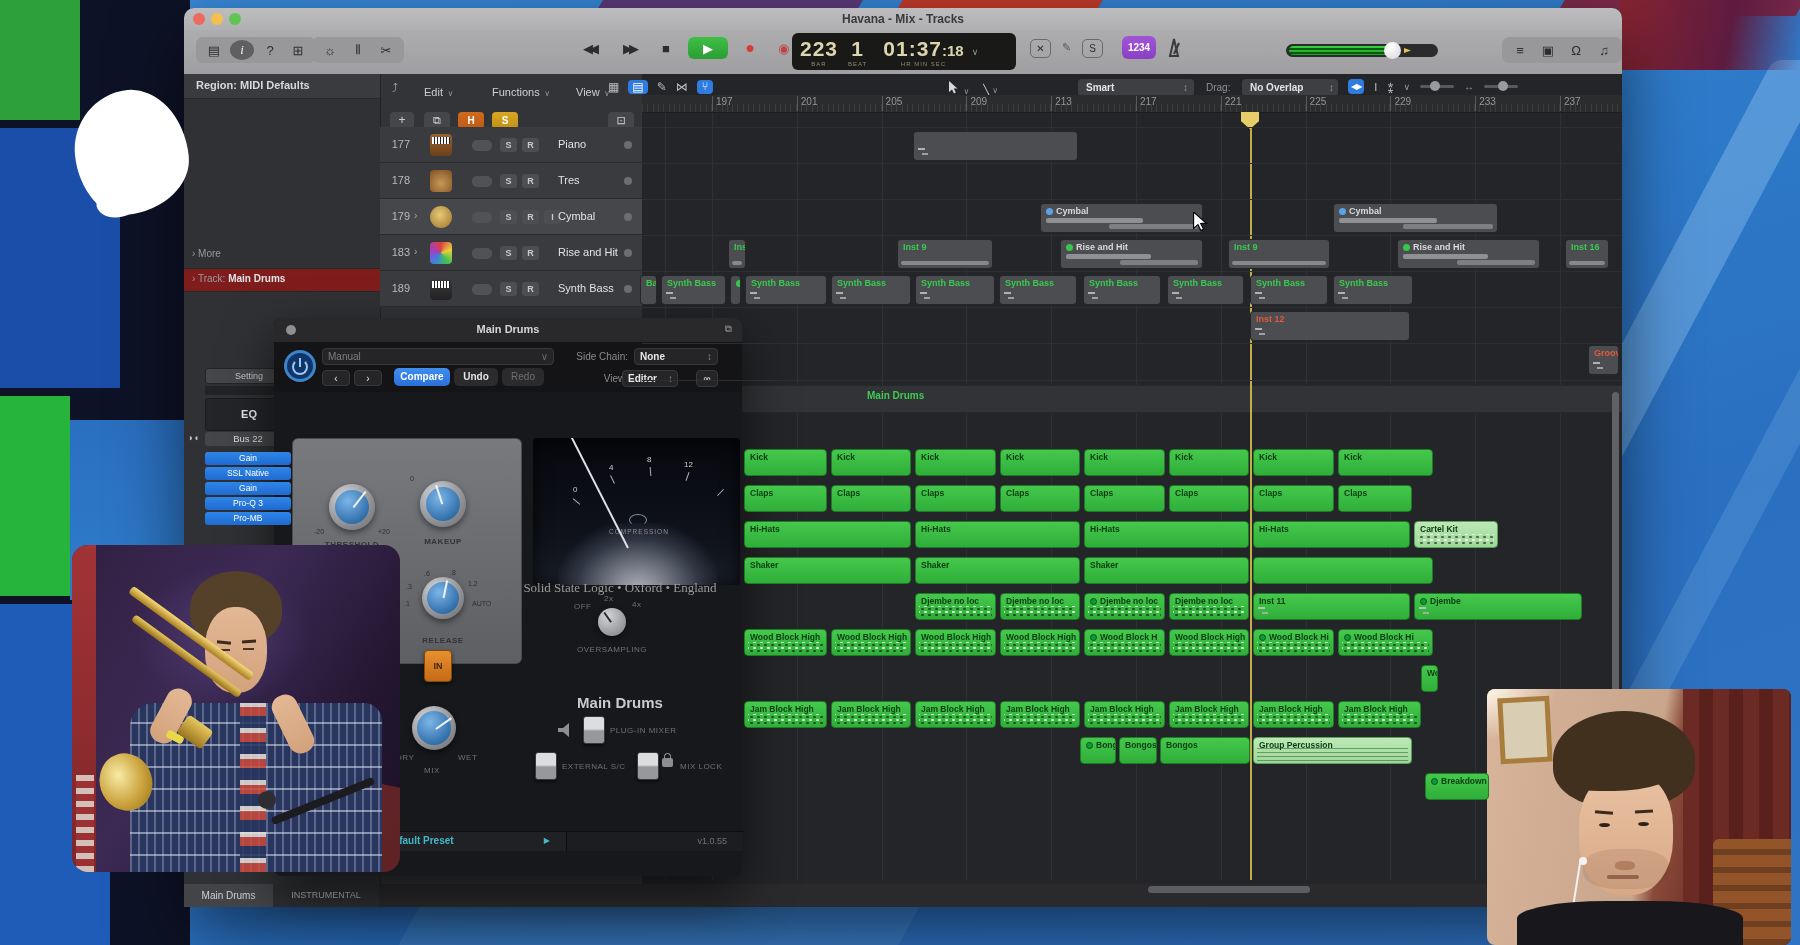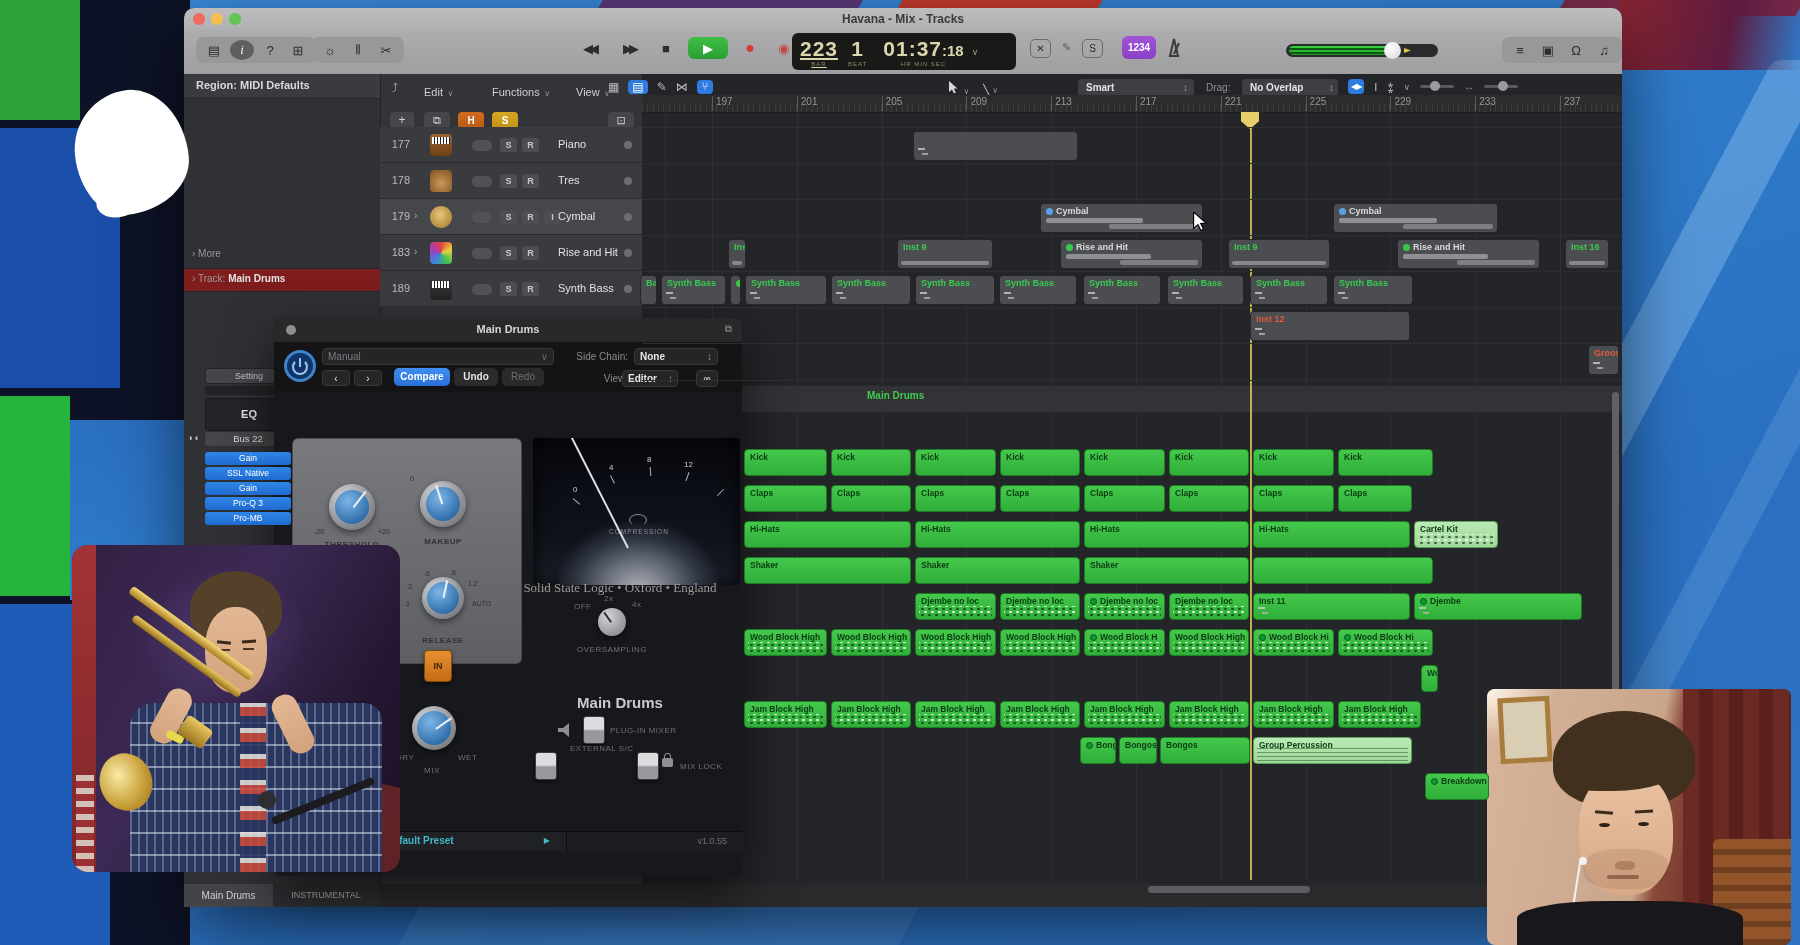--- a/index.html
+++ b/index.html
@@ -173,21 +173,21 @@
     </div>
     <div class="abs tbgroup" style="left:1318px;top:7px;">
       <span class="tbico">≡</span>
       <span class="tbico">▣</span>
       <span class="tbico">Ω</span>
       <span class="tbico">♫</span>
     </div>
   </div>
 
   <div id="lcd" class="abs">
-    <div style="text-align:center;margin-right:10px;text-decoration:underline;">
+    <div style="text-align:center;margin-right:10px;">
       <div class="lcd-big">223</div>
       <div class="lcd-sub">BAR</div>
     </div>
     <div style="text-align:center;margin-right:16px;">
       <div class="lcd-big">1</div>
       <div class="lcd-sub">BEAT</div>
     </div>
     <div style="text-align:center;">
       <div><span class="lcd-big">01:37</span><span style="font-size:15px;font-weight:bold;">:18</span></div>
       <div class="lcd-sub">HR MIN SEC</div>
@@ -598,21 +598,21 @@
   <div class="abs plg-small" style="left:632px;top:600px;">4x</div>
   <div class="abs plg-small" style="left:552px;top:645px;width:120px;text-align:center;">OVERSAMPLING</div>
 
   <div class="abs" style="left:500px;top:694px;width:240px;text-align:center;font-size:15px;font-weight:bold;color:#c9cacc;">Main Drums</div>
   <div class="abs" style="left:556px;top:722px;"><svg width="20" height="16" viewBox="0 0 20 16">
         <path d="M2 6 L7 6 L13 1 L13 15 L7 10 L2 10 Z" fill="#8d8e91"></path>
       </svg></div>
   <div class="abs toggle" style="left:583px;top:716px;"></div>
   <div class="abs plg-small" style="left:610px;top:726px;">PLUG-IN MIXER</div>
   <div class="abs toggle" style="left:535px;top:752px;"></div>
-  <div class="abs plg-small" style="left:562px;top:744px;margin-left:8px;">EXTERNAL S/C</div>
+  <div class="abs plg-small" style="left:562px;top:762px;">EXTERNAL S/C</div>
   <div class="abs toggle" style="left:637px;top:752px;"></div>
   <div class="abs" style="left:662px;top:758px;width:11px;height:9px;background:#8d8e91;border-radius:2px;">
       <div style="position:absolute;left:2px;top:-5px;width:7px;height:6px;border:1.5px solid #8d8e91;border-bottom:none;border-radius:4px 4px 0 0;box-sizing:border-box;"></div>
     </div>
   <div class="abs plg-small" style="left:680px;top:762px;">MIX LOCK</div>
 
   <div id="presetbar-l" class="abs">
     <span class="cyan" style="position:absolute;left:20px;top:4px;font-size:8px;">◀</span>
     <span class="cyan" style="position:absolute;left:0;right:0;text-align:center;top:3px;font-size:10px;font-weight:bold;">Default Preset</span>
     <span class="cyan" style="position:absolute;right:16px;top:4px;font-size:8px;">▶</span>

